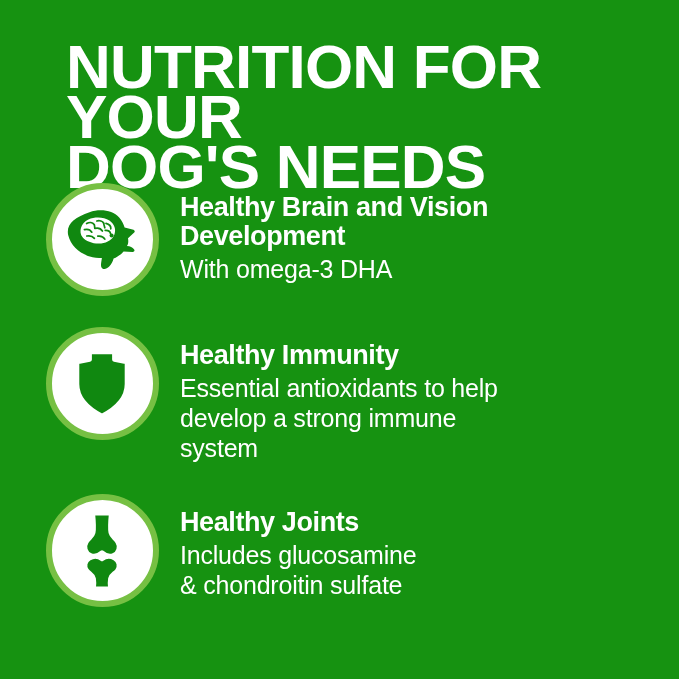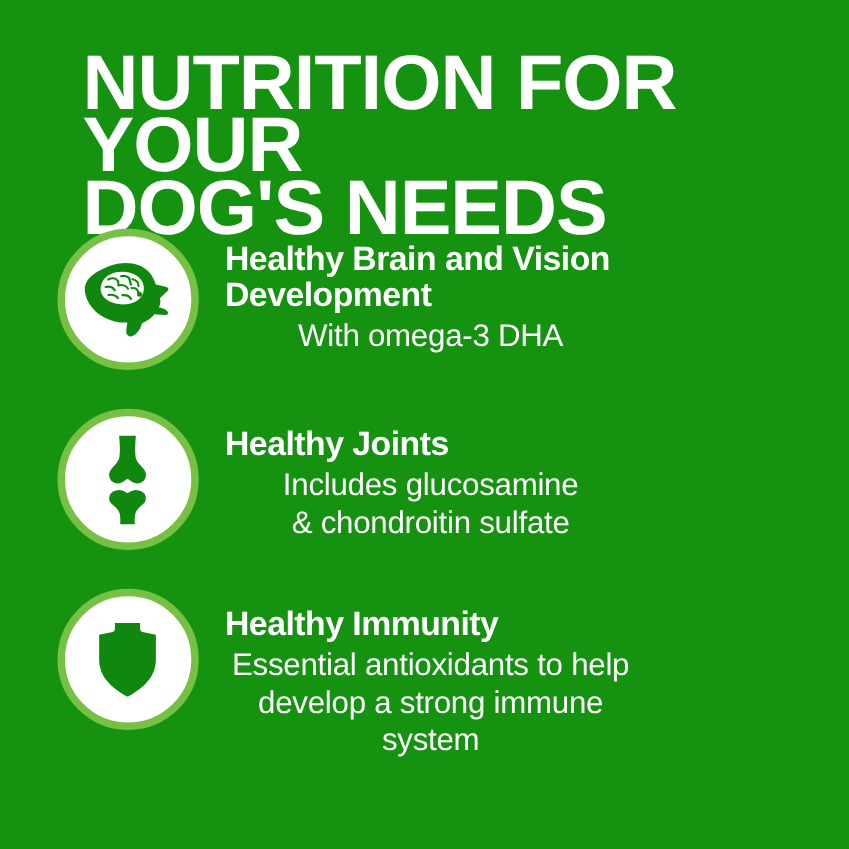--- a/index.html
+++ b/index.html
@@ -88,21 +88,20 @@
     margin: 0 0 3px 0;
   }
   .feat-sub {
     color: #ffffff;
     font-size: 25px;
     line-height: 30px;
     font-weight: normal;
     letter-spacing: -0.2px;
     white-space: pre-line;
     margin: 0;
-    text-align: center;
   }
 
   .row-brain .text-col { padding-top: 10px; }
   .row-immunity .text-col { padding-top: 14px; }
   .row-joints .text-col { padding-top: 14px; }
 </style>
 </head>
 <body>
 
 <div class="poster">
@@ -155,58 +154,20 @@
 
               <circle cx="45.6" cy="26.4" r="2.0" fill="#108810"></circle>
             </svg>
           </span>
         </div>
       </div>
       <div class="text-col">
         <p class="feat-title">Healthy Brain and Vision
 Development</p>
         <p class="feat-sub">With omega-3 DHA</p>
-      </div>
-    </div>
-
-    <div class="feature row-joints">
-      <div class="badge-wrap">
-        <div class="badge">
-          <span>
-            <svg width="56" height="80" viewBox="0 0 56 80">
-
-              <path fill="#108810" stroke="#ffffff" stroke-width="4.2" stroke-linejoin="round" stroke-linecap="round" d="M19.0 2.5
-                       L37.0 2.5
-                       C36.2 10.5 35.6 16.8 36.6 21.6
-                       C37.4 25.6 41.2 27.4 43.4 31.0
-                       C46.4 35.8 44.6 42.0 39.4 44.2
-                       C35.2 46.0 31.0 44.0 28.0 41.4
-                       C25.0 44.0 20.8 46.0 16.6 44.2
-                       C11.4 42.0 9.6 35.8 12.6 31.0
-                       C14.8 27.4 18.6 25.6 19.4 21.6
-                       C20.4 16.8 19.8 10.5 19.0 2.5 Z"></path>
-
-              <path fill="#108810" stroke="#ffffff" stroke-width="4.2" stroke-linejoin="round" stroke-linecap="round" d="M28.0 48.2
-                       C31.4 45.4 36.6 45.0 40.6 47.4
-                       C45.0 50.0 46.0 55.6 43.2 59.4
-                       C40.6 62.8 37.0 63.6 36.2 67.6
-                       C35.6 70.8 35.8 74.4 36.2 77.5
-                       L19.8 77.5
-                       C20.2 74.4 20.4 70.8 19.8 67.6
-                       C19.0 63.6 15.4 62.8 12.8 59.4
-                       C10.0 55.6 11.0 50.0 15.4 47.4
-                       C19.4 45.0 24.6 45.4 28.0 48.2 Z"></path>
-            </svg>
-          </span>
-        </div>
-      </div>
-      <div class="text-col">
-        <p class="feat-title">Healthy Joints</p>
-        <p class="feat-sub">Includes glucosamine
-&amp; chondroitin sulfate</p>
       </div>
     </div>
 
     <div class="feature row-immunity">
       <div class="badge-wrap">
         <div class="badge">
           <span>
             <svg width="62" height="72" viewBox="0 0 62 72">
               <path fill="#108810" stroke="#ffffff" stroke-width="4.6" stroke-linejoin="round" d="M18.6 4.0
                        L43.4 4.0
@@ -222,14 +183,52 @@
           </span>
         </div>
       </div>
       <div class="text-col">
         <p class="feat-title">Healthy Immunity</p>
         <p class="feat-sub">Essential antioxidants to help
 develop a strong immune system</p>
       </div>
     </div>
 
+    <div class="feature row-joints">
+      <div class="badge-wrap">
+        <div class="badge">
+          <span>
+            <svg width="56" height="80" viewBox="0 0 56 80">
+
+              <path fill="#108810" stroke="#ffffff" stroke-width="4.2" stroke-linejoin="round" stroke-linecap="round" d="M19.0 2.5
+                       L37.0 2.5
+                       C36.2 10.5 35.6 16.8 36.6 21.6
+                       C37.4 25.6 41.2 27.4 43.4 31.0
+                       C46.4 35.8 44.6 42.0 39.4 44.2
+                       C35.2 46.0 31.0 44.0 28.0 41.4
+                       C25.0 44.0 20.8 46.0 16.6 44.2
+                       C11.4 42.0 9.6 35.8 12.6 31.0
+                       C14.8 27.4 18.6 25.6 19.4 21.6
+                       C20.4 16.8 19.8 10.5 19.0 2.5 Z"></path>
+
+              <path fill="#108810" stroke="#ffffff" stroke-width="4.2" stroke-linejoin="round" stroke-linecap="round" d="M28.0 48.2
+                       C31.4 45.4 36.6 45.0 40.6 47.4
+                       C45.0 50.0 46.0 55.6 43.2 59.4
+                       C40.6 62.8 37.0 63.6 36.2 67.6
+                       C35.6 70.8 35.8 74.4 36.2 77.5
+                       L19.8 77.5
+                       C20.2 74.4 20.4 70.8 19.8 67.6
+                       C19.0 63.6 15.4 62.8 12.8 59.4
+                       C10.0 55.6 11.0 50.0 15.4 47.4
+                       C19.4 45.0 24.6 45.4 28.0 48.2 Z"></path>
+            </svg>
+          </span>
+        </div>
+      </div>
+      <div class="text-col">
+        <p class="feat-title">Healthy Joints</p>
+        <p class="feat-sub">Includes glucosamine
+&amp; chondroitin sulfate</p>
+      </div>
+    </div>
+
   </div>
 </div>
 
 </body></html>

